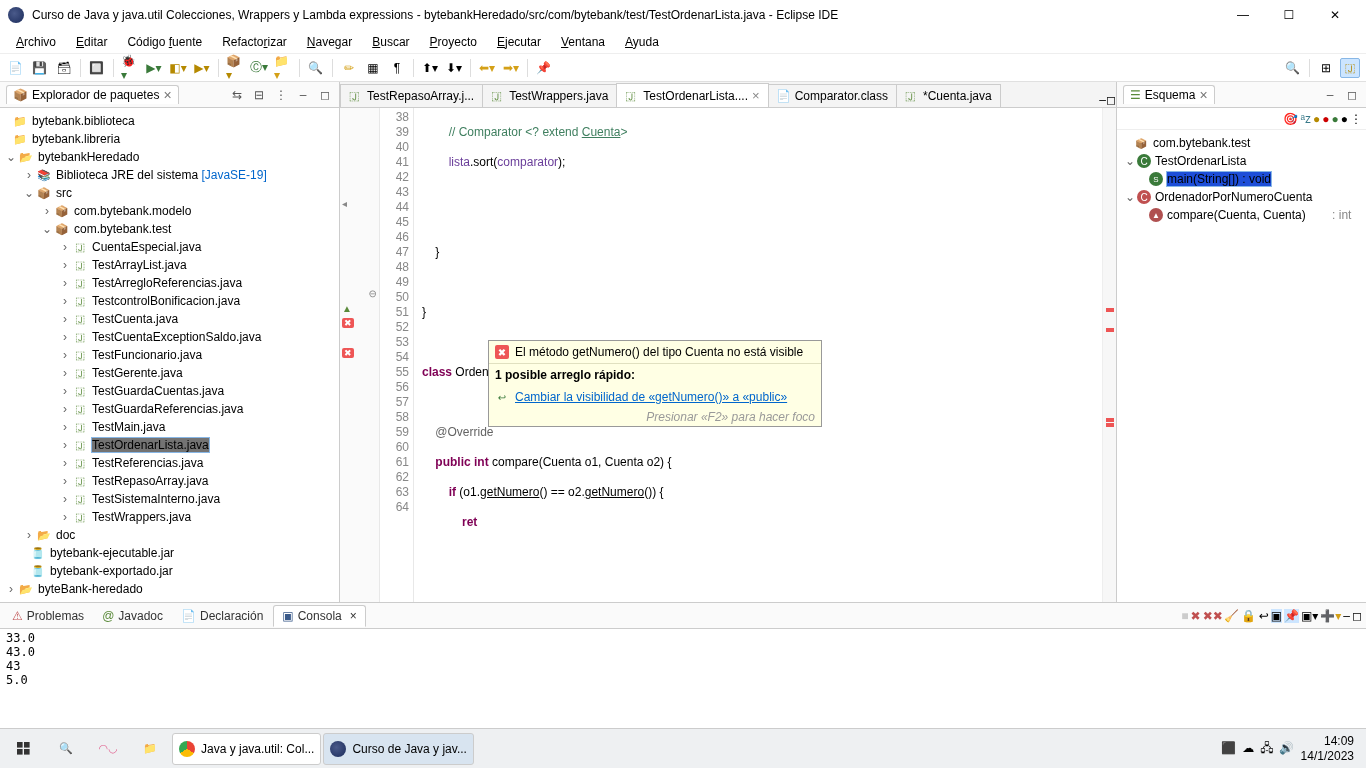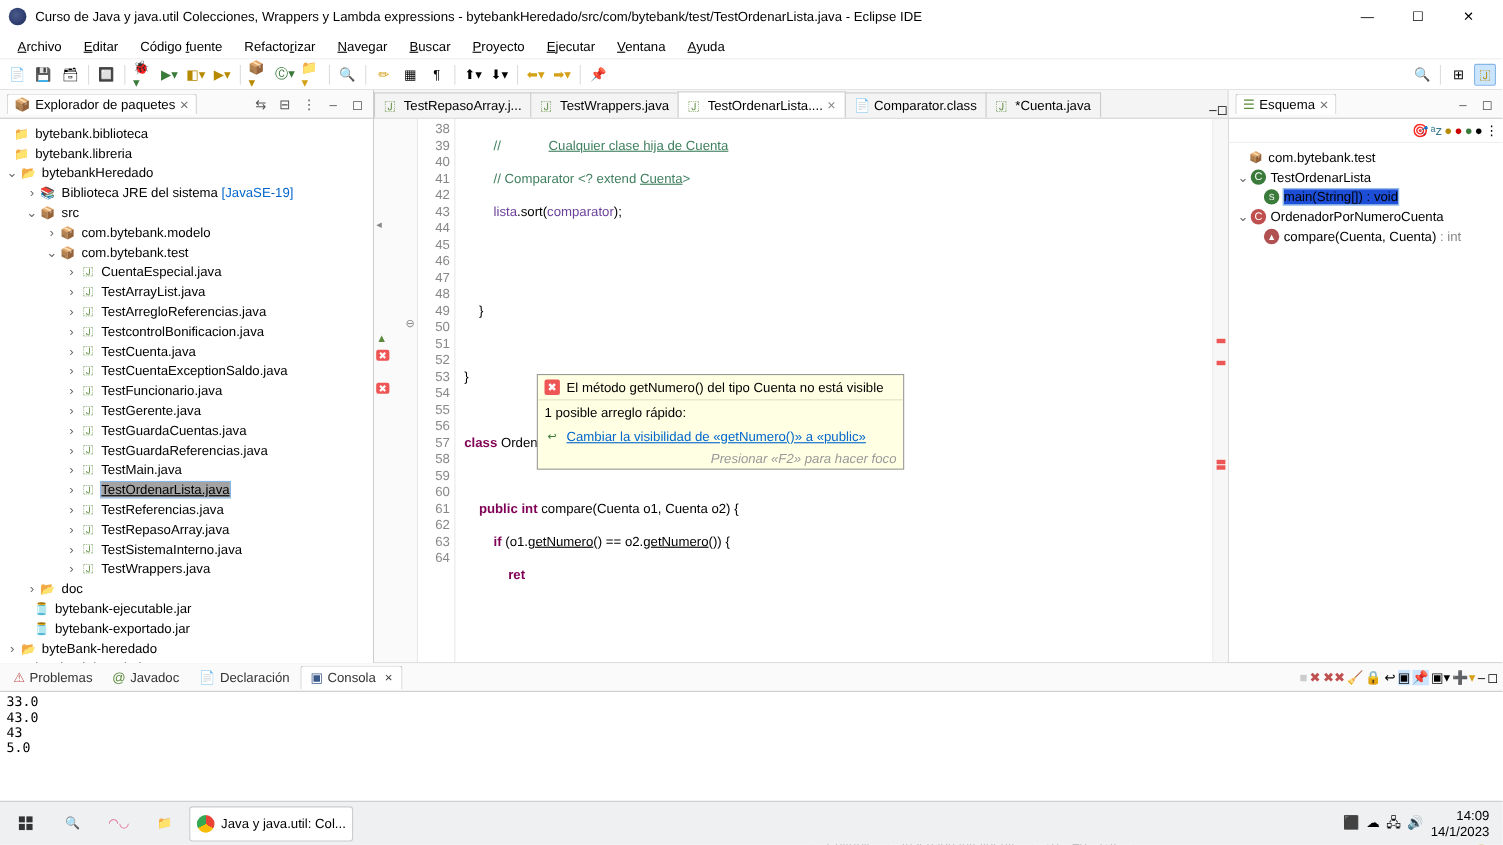--- a/index.html
+++ b/index.html
@@ -18,21 +18,21 @@
 .pkgexp { width:340px; border-right:1px solid #ccc; display:flex; flex-direction:column; }
 .view-hdr { height:26px; display:flex; align-items:center; padding:0 6px; border-bottom:1px solid #ccc; gap:6px; background:#fafafa; }
 .view-hdr .tab { display:flex; align-items:center; gap:4px; padding:2px 6px; border:1px solid #ccc; border-bottom:none; background:#fff; border-radius:3px 3px 0 0; }
 .view-hdr .tabclose { color:#777; font-size:14px; line-height:1; }
 .view-hdr .tspace { flex:1; }
 .view-hdr .hicon { width:16px; height:16px; display:flex; align-items:center; justify-content:center; color:#555; }
 .tree { flex:1; overflow:auto; padding:4px 0; background:#fff; font-size:12px; }
 .trow { display:flex; align-items:center; height:18px; padding-left:4px; white-space:nowrap; }
 .trow .caret { width:14px; text-align:center; color:#666; }
 .trow .ticon { width:16px; height:16px; margin-right:4px; display:inline-flex; align-items:center; justify-content:center; font-size:11px; }
-.trow.sel .tlabel { background:#a3a3a3; outline:1px solid #88b7e6;text-decoration:underline; }
+.trow.sel .tlabel { background:#737373; outline:1px solid #88b7e6; }
 .tlabel.link { color:#0066cc; }
 .ic-proj { color:#b58900; }
 .ic-pkg { color:#b58900; }
 .ic-jar { color:#777; }
 .ic-java { color:#5a8a3a; }
 .ic-folder { color:#d4a017; }
 .editor-area { flex:1; display:flex; flex-direction:column; min-width:0; }
 .editor-tabs { height:26px; display:flex; align-items:flex-end; border-bottom:1px solid #ccc; background:#f4f4f4; overflow:hidden; }
 .etab { display:flex; align-items:center; gap:4px; padding:4px 8px; border:1px solid #ccc; border-bottom:none; background:#f4f4f4; margin-right:-1px; white-space:nowrap; font-size:11px; }
 .etab.active { background:#fff; }
@@ -53,21 +53,21 @@
 .qf-err { border-bottom:1px solid #e0e0c0; }
 .qf-row .qicon { width:14px; height:14px; display:inline-flex; align-items:center; justify-content:center; font-size:10px; }
 .qf-link { color:#0066cc; text-decoration:underline; }
 .qf-foot { text-align:right; color:#999; padding:2px 6px; font-style:italic; }
 .outline { width:250px; border-left:1px solid #ccc; display:flex; flex-direction:column; }
 .outline-tree { flex:1; padding:4px 2px; }
 .orow { display:flex; align-items:center; height:18px; white-space:nowrap; }
 .orow .caret { width:14px; text-align:center; color:#666; }
 .orow .oicon { width:14px; height:14px; margin-right:4px; display:inline-flex; align-items:center; justify-content:center; font-size:10px; border-radius:50%; }
 .orow.sel .olabel { background:#1d4ed8; outline:1px solid #88b7e6; }
-.olabel small { color:#888; }
+.olabel small { color:#888;margin-left:23px; }
 .console-area { height:152px; display:flex; flex-direction:column; border-top:1px solid #ccc; }
 .console-tabs { height:26px; display:flex; align-items:center; border-bottom:1px solid #ccc; padding:0 4px; gap:2px; background:#fafafa; }
 .ctab { display:flex; align-items:center; gap:4px; padding:3px 8px; color:#333; }
 .ctab.active { border:1px solid #ccc; border-bottom-color:#fff; background:#fff; border-radius:3px 3px 0 0; }
 .console-tabs .tspace { flex:1; }
 .console-desc { padding:2px 6px; color:#555; font-size:11px; border-bottom:1px solid #eee; }
 .console-out { flex:1; font-family:Consolas,monospace; font-size:12px; padding:2px 6px; white-space:pre; }
 .statusbar { height:22px; display:flex; align-items:center; border-top:1px solid #ccc; font-size:11px; }
 .statusbar .sseg { padding:0 12px; border-left:1px solid #ddd; height:100%; display:flex; align-items:center; }
 .taskbar { position:absolute; bottom:0; left:0; right:0; height:40px; background:#eef0f2; display:flex; align-items:center; padding:0 4px; border-top:1px solid #ccc; }
@@ -379,31 +379,31 @@
           <div>57</div>
           <div>58</div>
           <div>59</div>
           <div>60</div>
           <div>61</div>
           <div>62</div>
           <div>63</div>
           <div>64</div>
         </div>
       <div class="code">
-<div>        <span class="cm">//</span>             <span class="cm-link">Cualquier clase hija de Cuenta</span></div>
 <div>        <span class="cm">// Comparator &lt;? extend </span><span class="cm-link">Cuenta</span><span class="cm">&gt;</span></div>
 <div>        <span style="color:#6a3e9a">lista</span><span>.sort(</span><span style="color:#6a3e9a">comparator</span><span>);</span></div>
 <div> </div>
 <div> </div>
 <div>    <span>}</span></div>
 <div> </div>
 <div><span>}</span></div>
 <div> </div>
 <div><span class="kw">class</span><span> OrdenadorPorNumeroCuenta </span><span class="kw">implements</span><span> Comparator&lt;Cuenta&gt;{</span></div>
 <div> </div>
+<div>    <span class="ann">@Override</span></div>
 <div>    <span class="kw">public int</span><span> compare(Cuenta o1, Cuenta o2) {</span></div>
 <div>        <span class="kw">if</span><span> (o1.</span><span style="text-decoration:underline">getNumero</span><span>() == o2.</span><span style="text-decoration:underline">getNumero</span><span>()) {</span></div>
 <div>            <span class="kw">ret</span></div>
 
 
 
 
 
 
 
@@ -467,21 +467,21 @@
         </div>
     </div>
   </div>
 </div>
 
 <div class="quickfix">
   <div class="qf-row qf-err">
     <span class="qicon" style="background:#e55;color:#fff;border-radius:2px">✖</span>
     <span>El método getNumero() del tipo Cuenta no está visible</span>
   </div>
-  <div class="qf-row" style="font-weight:normal">1 posible arreglo rápido:</div>
+  <div class="qf-row" style="font-weight:bold">1 posible arreglo rápido:</div>
   <div class="qf-row">
     <span class="qicon" style="color:#3a7a3a">↩</span>
     <span class="qf-link">Cambiar la visibilidad de «getNumero()» a «public»</span>
   </div>
   <div class="qf-foot">Presionar «F2» para hacer foco</div>
 </div>
 
 <div class="console-area">
   <div class="console-tabs">
     <div class="ctab">
@@ -540,20 +540,24 @@
         <rect x="5" y="5" width="4" height="4" fill="#333"></rect>
       </svg>
     </div>
   <div class="tbitem">🔍</div>
   <div class="tbitem" style="color:#e05a8a">◠◡</div>
   <div class="tbitem" style="color:#d4a017">📁</div>
   <div class="tbitem running">
       <span style="width:16px;height:16px;border-radius:50%;background:conic-gradient(#ea4335 0 120deg,#fbbc05 120deg 240deg,#34a853 240deg 360deg);display:inline-block"></span>
       <span>Java y java.util: Col...</span>
     </div>
+  <div class="tbitem running" style="background:#d8e4f0">
+      <span style="width:16px;height:16px;border-radius:50%;background:radial-gradient(circle at 40% 40%, #4a5a8a, #1a2a5a);display:inline-block"></span>
+      <span>Curso de Java y jav...</span>
+    </div>
   <div class="sysclock">
     <div style="display:flex;align-items:center;gap:6px;justify-content:flex-end">
       <span style="color:#c05050">⬛</span>
       <span>☁</span>
       <span>🖧</span>
       <span>🔊</span>
       <div>
         <div>14:09</div>
         <div>14/1/2023</div>
       </div>

